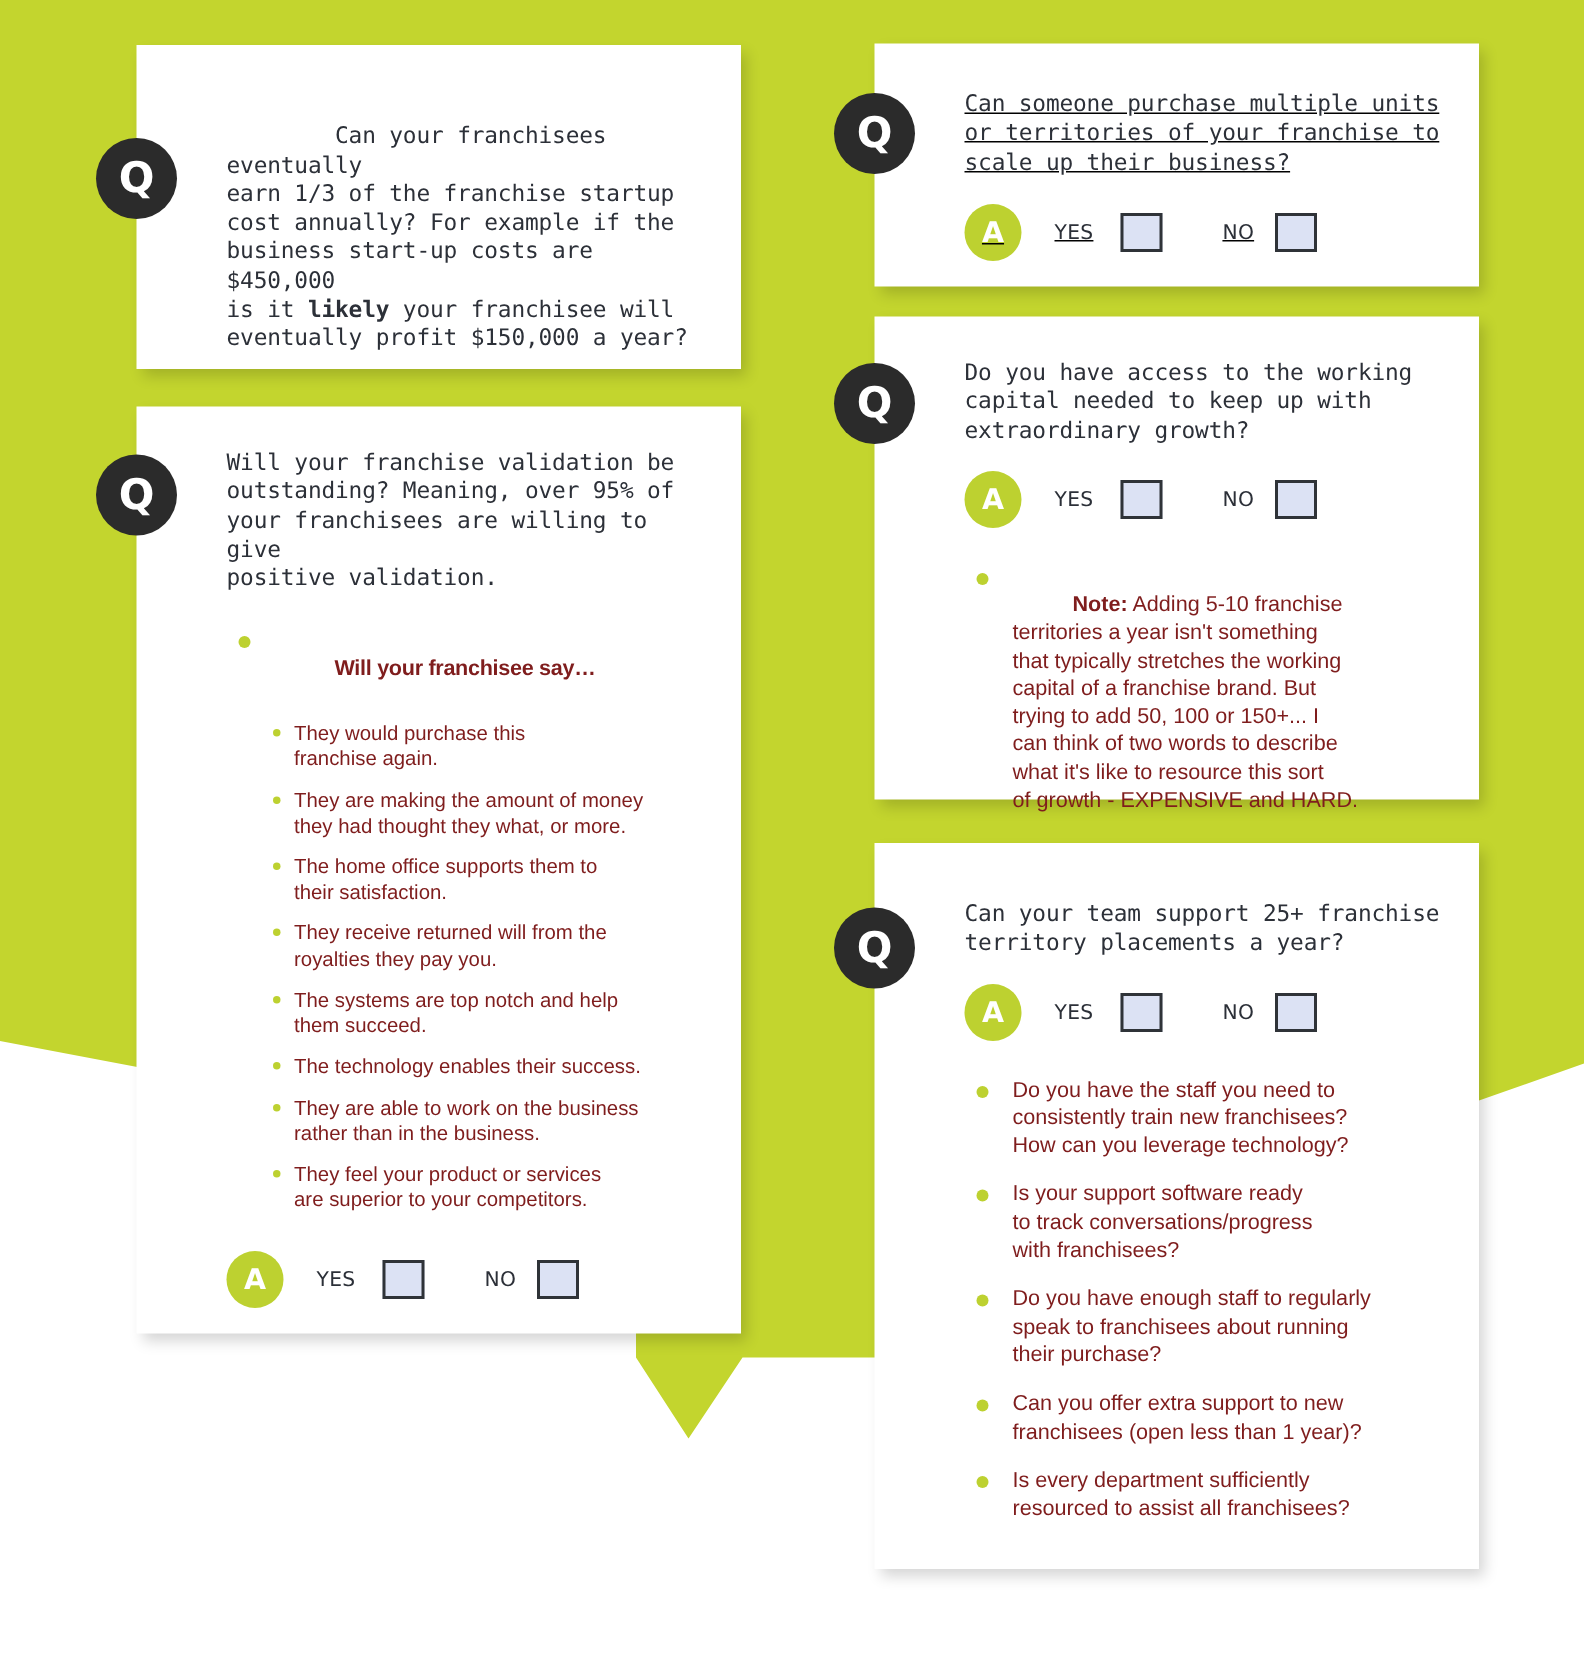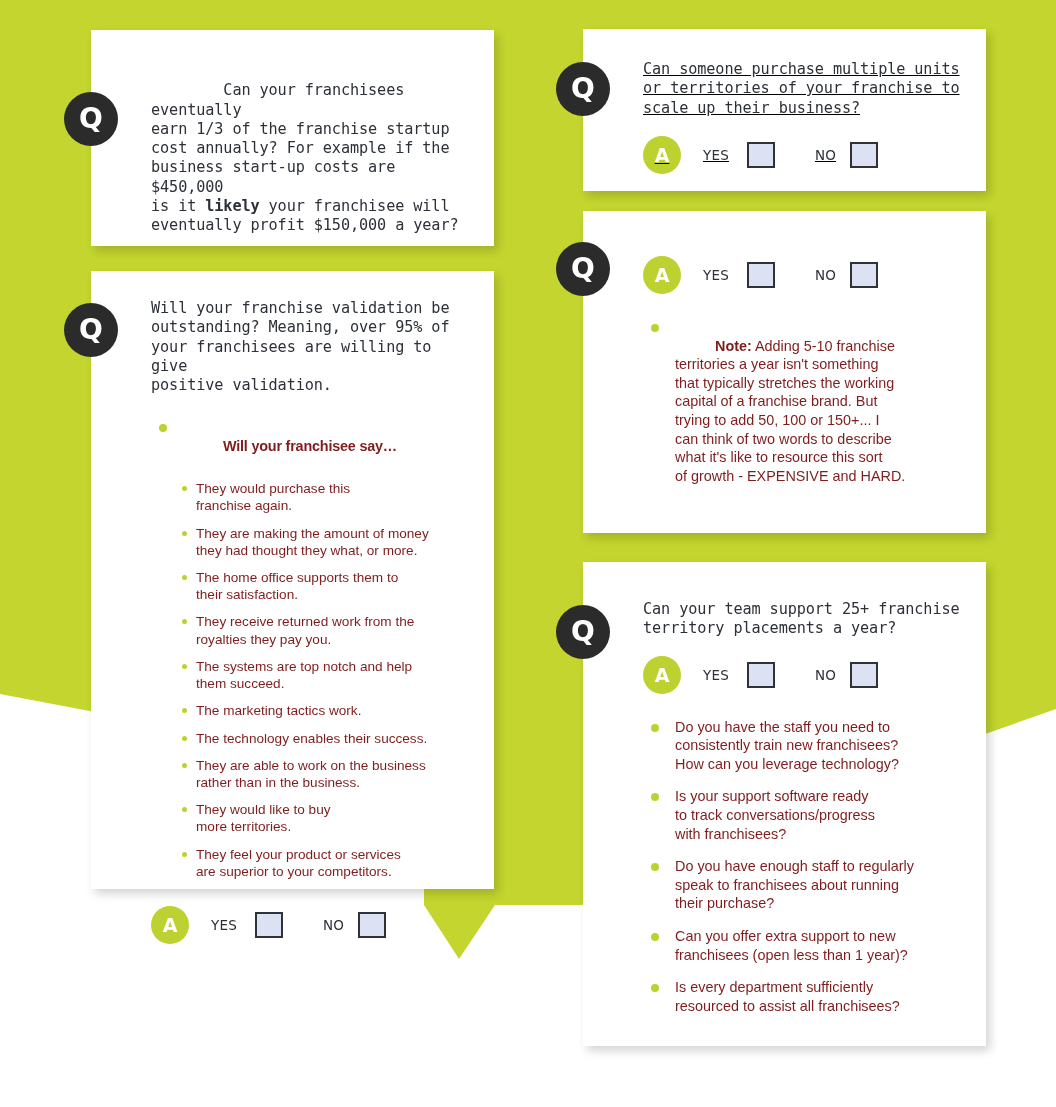--- a/index.html
+++ b/index.html
@@ -199,30 +199,27 @@
         </li>
       </ul>
 
       <ul class="blist lvl2" style="margin-top:6px; margin-left:30px;">
         <li>They would purchase this
 franchise again.</li>
         <li>They are making the amount of money
 they had thought they what, or more.</li>
         <li>The home office supports them to
 their satisfaction.</li>
-        <li>They receive returned work from the
+        <li>They receive returned will from the
 royalties they pay you.</li>
         <li>The systems are top notch and help
 them succeed.</li>
-        <li>The marketing tactics work.</li>
         <li>The technology enables their success.</li>
         <li>They are able to work on the business
 rather than in the business.</li>
-        <li>They would like to buy
-more territories.</li>
         <li>They feel your product or services
 are superior to your competitors.</li>
       </ul>
 
       <div class="answer-row" style="margin-top:26px;">
         <div class="abadge">A</div>
         <span class="ans-label" style="margin-left:22px;">YES</span>
         <div class="checkbox" style="margin-left:18px;"></div>
         <span class="ans-label" style="margin-left:40px;">NO</span>
         <div class="checkbox" style="margin-left:14px;"></div>
@@ -242,20 +239,23 @@
         <div class="checkbox" style="margin-left:18px;"></div>
         <span class="ans-label" style="margin-left:40px;">NO</span>
         <div class="checkbox" style="margin-left:14px;"></div>
       </div>
     </div>
   </div>
 
   <div class="card" style="left:583px; top:211px; width:403px; height:322px;">
     <div class="qbadge" style="left:-27px; top:31px;">Q</div>
     <div class="card-body" style="left:60px; top:28px; width:325px;">
+      <div class="qtext">Do you have access to the working
+capital needed to keep up with
+extraordinary growth?</div>
       <div class="answer-row" style="margin-top:17px;">
         <div class="abadge">A</div>
         <span class="ans-label" style="margin-left:22px;">YES</span>
         <div class="checkbox" style="margin-left:18px;"></div>
         <span class="ans-label" style="margin-left:40px;">NO</span>
         <div class="checkbox" style="margin-left:14px;"></div>
       </div>
 
       <ul class="blist lvl1" style="margin-top:24px;">
         <li>

